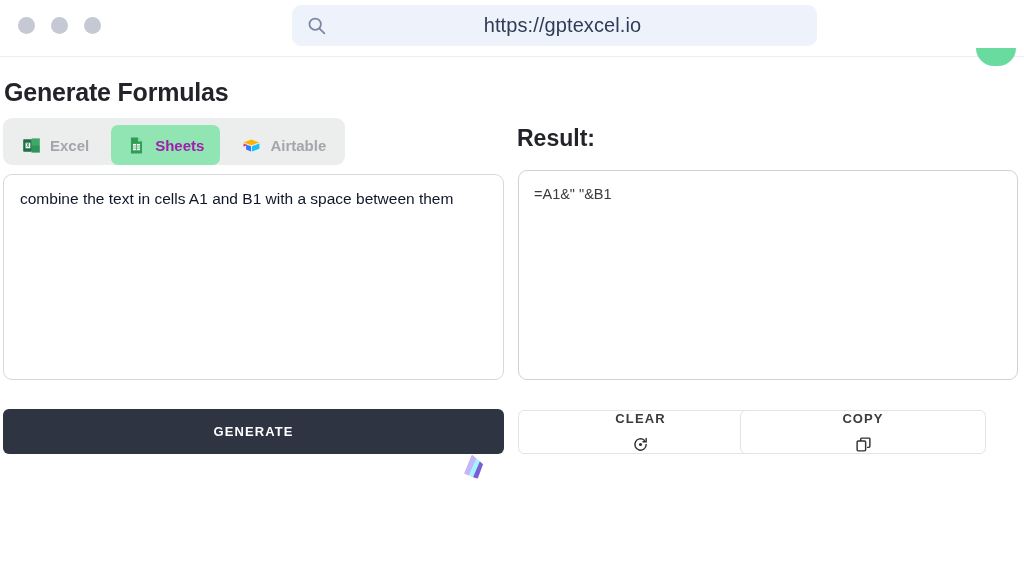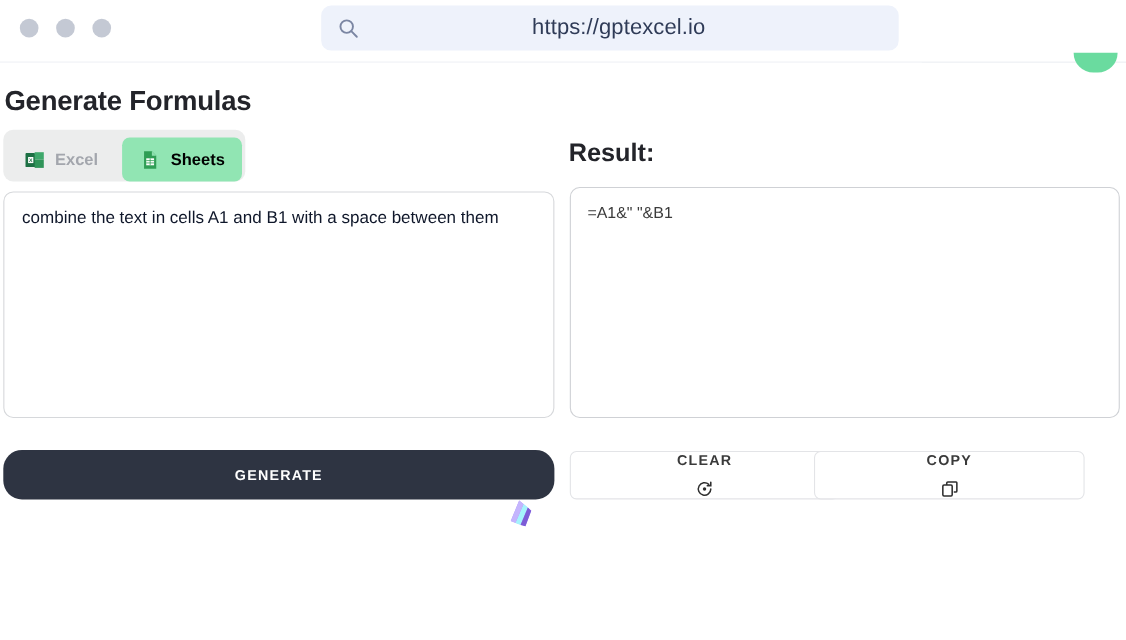--- a/index.html
+++ b/index.html
@@ -58,21 +58,21 @@
     display: flex; align-items: flex-end; padding: 0 0px;
   }
   .tab {
     height: 40px; margin: 0 3px;
     display: flex; align-items: center; gap: 9px;
     padding: 0 16px; border-radius: 7px;
     font-size: 15px; font-weight: bold; color: #a3a6ad;
     cursor: pointer; background: transparent;
     white-space: nowrap;
   }
-  .tab.active { background: #91e5b3; color: #000000; }
+  .tab.active { background: #91e5b3; color: #a21caf; }
 
   .ico { width: 19px; height: 19px; flex: 0 0 19px; display: block; }
 
   
   .prompt-box {
     position: absolute; left: 3px; top: 117px;
     width: 501px; height: 206px;
     background: #ffffff; border: 1px solid #d6d8db; border-radius: 9px;
     padding: 12px 16px;
     font-size: 15.5px; color: #0f172a; line-height: 1.55;
@@ -87,21 +87,21 @@
     width: 500px; height: 210px;
     background: #ffffff; border: 1px solid #cfd1d5; border-radius: 9px;
     padding: 13px 15px;
     font-size: 14.5px; color: #3b3b3b; line-height: 1.5;
   }
 
   
   .generate-btn {
     position: absolute; left: 3px; top: 352px;
     width: 501px; height: 45px;
-    background: #2e3442; border: none; border-radius: 17px;
+    background: #2e3442; border: none; border-radius: 6px;
     color: #ffffff; font-size: 13px; font-weight: bold;
     letter-spacing: 1.1px;
     display: flex; align-items: center; justify-content: center;
     cursor: pointer;
   }
   .sec-btn {
     position: absolute; top: 353px; height: 44px;
     background: #ffffff; border: 1px solid #e3e4e7; border-radius: 6px;
     display: flex; align-items: center; justify-content: center; gap: 10px;
     font-size: 13px; font-weight: bold; color: #3a3a3a; letter-spacing: 1.1px;
@@ -167,20 +167,31 @@
             <g stroke="#2f9e55" stroke-width="0.9">
               <line x1="7.5" y1="12.6" x2="16.5" y2="12.6"></line>
               <line x1="7.5" y1="15.3" x2="16.5" y2="15.3"></line>
               <line x1="12" y1="10" x2="12" y2="18"></line>
             </g>
           </svg>
         </span>
         <span>Sheets</span>
       </div>
 
+      <div class="tab">
+        <span class="ico">
+          <svg viewBox="0 0 24 24" width="19" height="19">
+            <path d="M2 8.2 11.8 4.3 22 8.2 12.1 11.6z" fill="#fcb400"></path>
+            <path d="M12.6 13 22 9.5v6.6l-9.4 3.6z" fill="#18bfff"></path>
+            <path d="M11.4 13v6.7L5.1 17V10.6z" fill="#2d7ff9"></path>
+            <path d="M2 9.6 6.6 11.4 2 13.6z" fill="#f82b60"></path>
+          </svg>
+        </span>
+        <span>Airtable</span>
+      </div>
     </div>
 
     <div class="prompt-box" title="Describe your formula">combine the text in cells A1 and B1 with a space between them</div>
 
     <div class="result-label">Result:</div>
     <div class="result-box">=A1&amp;" "&amp;B1</div>
 
     <div class="generate-btn">
       <span>GENERATE</span>
     </div>

